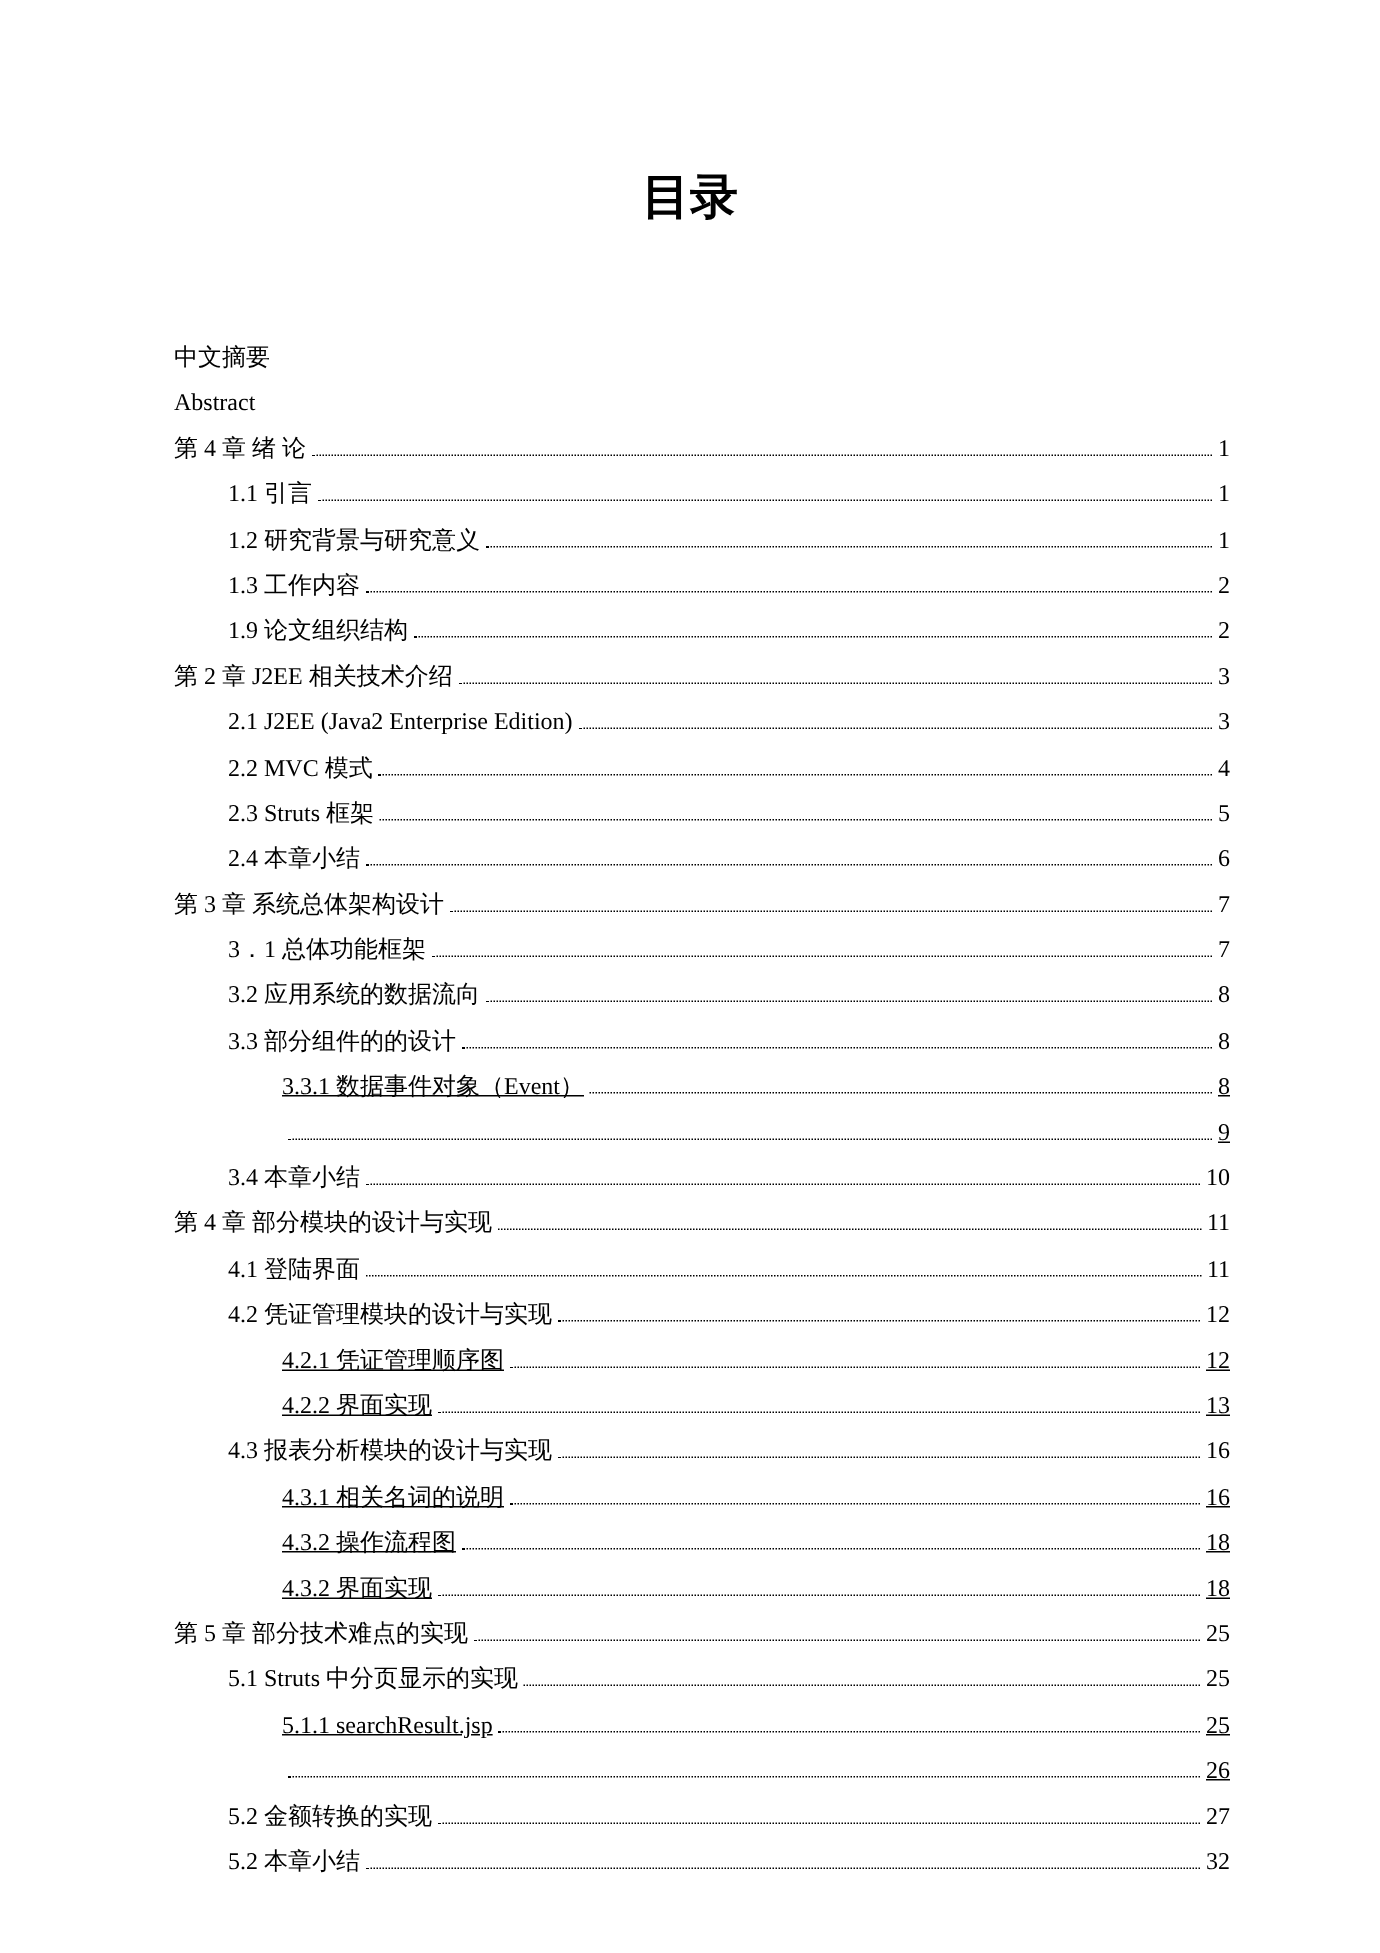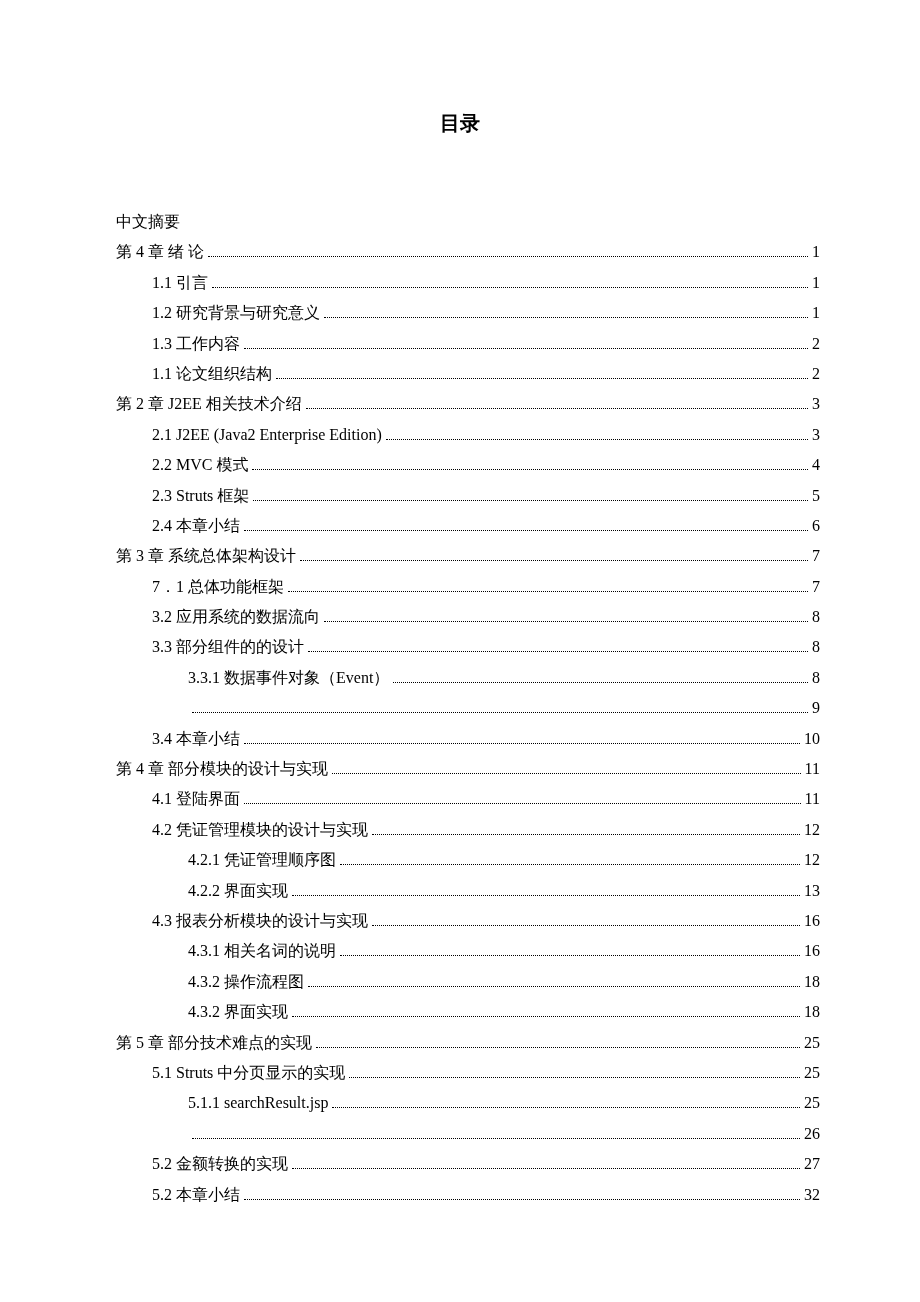--- a/index.html
+++ b/index.html
@@ -11,21 +11,21 @@
       font-family: "SimSun", "宋体", serif;
       font-size: 16px;
       background: #fff;
       color: #000;
       width: 920px;
       margin: 0 auto;
       padding: 110px 100px 60px 100px;
     }
     .toc-title {
       text-align: center;
-      font-size: 20px;
+      font-size: 32px;
       font-weight: bold;
       margin-bottom: 70px;
       font-family: "SimHei", "黑体", sans-serif;
     }
     .toc-line {
       display: flex;
       align-items: baseline;
       line-height: 1.9;
       white-space: nowrap;
       margin-left: 16px;
@@ -37,31 +37,34 @@
       flex: 1;
       border-bottom: 1.5px dotted #000;
       margin: 0 4px 4px 4px;
       min-width: 10px;
     }
     .toc-page {
       flex-shrink: 0;
     }
     .level-0 { padding-left: 0; }
     .level-1 { padding-left: 36px; }
-    .level-2 { padding-left: 72px; }
+    .level-2 { padding-left: 72px; text-decoration: underline; }
   </style>
 </head>
 <body>
 
 <h1 class="toc-title">目录</h1>
 
 <div id="toc-container">
     <div class="toc-line level-0 no-page">
       <span class="toc-label">中文摘要</span>
     </div>
+    <div class="toc-line level-0 no-page">
+      <span class="toc-label">Abstract</span>
+    </div>
     <div class="toc-line level-0">
       <span class="toc-label">第 4 章  绪    论</span>
       <span class="toc-dots"></span>
       <span class="toc-page">1</span>
     </div>
     <div class="toc-line level-1">
       <span class="toc-label">1.1  引言</span>
       <span class="toc-dots"></span>
       <span class="toc-page">1</span>
     </div>
@@ -69,21 +72,21 @@
       <span class="toc-label">1.2 研究背景与研究意义</span>
       <span class="toc-dots"></span>
       <span class="toc-page">1</span>
     </div>
     <div class="toc-line level-1">
       <span class="toc-label">1.3 工作内容</span>
       <span class="toc-dots"></span>
       <span class="toc-page">2</span>
     </div>
     <div class="toc-line level-1">
-      <span class="toc-label">1.1  论文组织结构</span>
+      <span class="toc-label">1.9  论文组织结构</span>
       <span class="toc-dots"></span>
       <span class="toc-page">2</span>
     </div>
     <div class="toc-line level-0">
       <span class="toc-label">第 2 章  J2EE 相关技术介绍</span>
       <span class="toc-dots"></span>
       <span class="toc-page">3</span>
     </div>
     <div class="toc-line level-1">
       <span class="toc-label">2.1 J2EE (Java2 Enterprise Edition)</span>
@@ -104,21 +107,21 @@
       <span class="toc-label">2.4  本章小结</span>
       <span class="toc-dots"></span>
       <span class="toc-page">6</span>
     </div>
     <div class="toc-line level-0">
       <span class="toc-label">第 3 章  系统总体架构设计</span>
       <span class="toc-dots"></span>
       <span class="toc-page">7</span>
     </div>
     <div class="toc-line level-1">
-      <span class="toc-label">7．1 总体功能框架</span>
+      <span class="toc-label">3．1 总体功能框架</span>
       <span class="toc-dots"></span>
       <span class="toc-page">7</span>
     </div>
     <div class="toc-line level-1">
       <span class="toc-label">3.2  应用系统的数据流向</span>
       <span class="toc-dots"></span>
       <span class="toc-page">8</span>
     </div>
     <div class="toc-line level-1">
       <span class="toc-label">3.3  部分组件的的设计</span>

